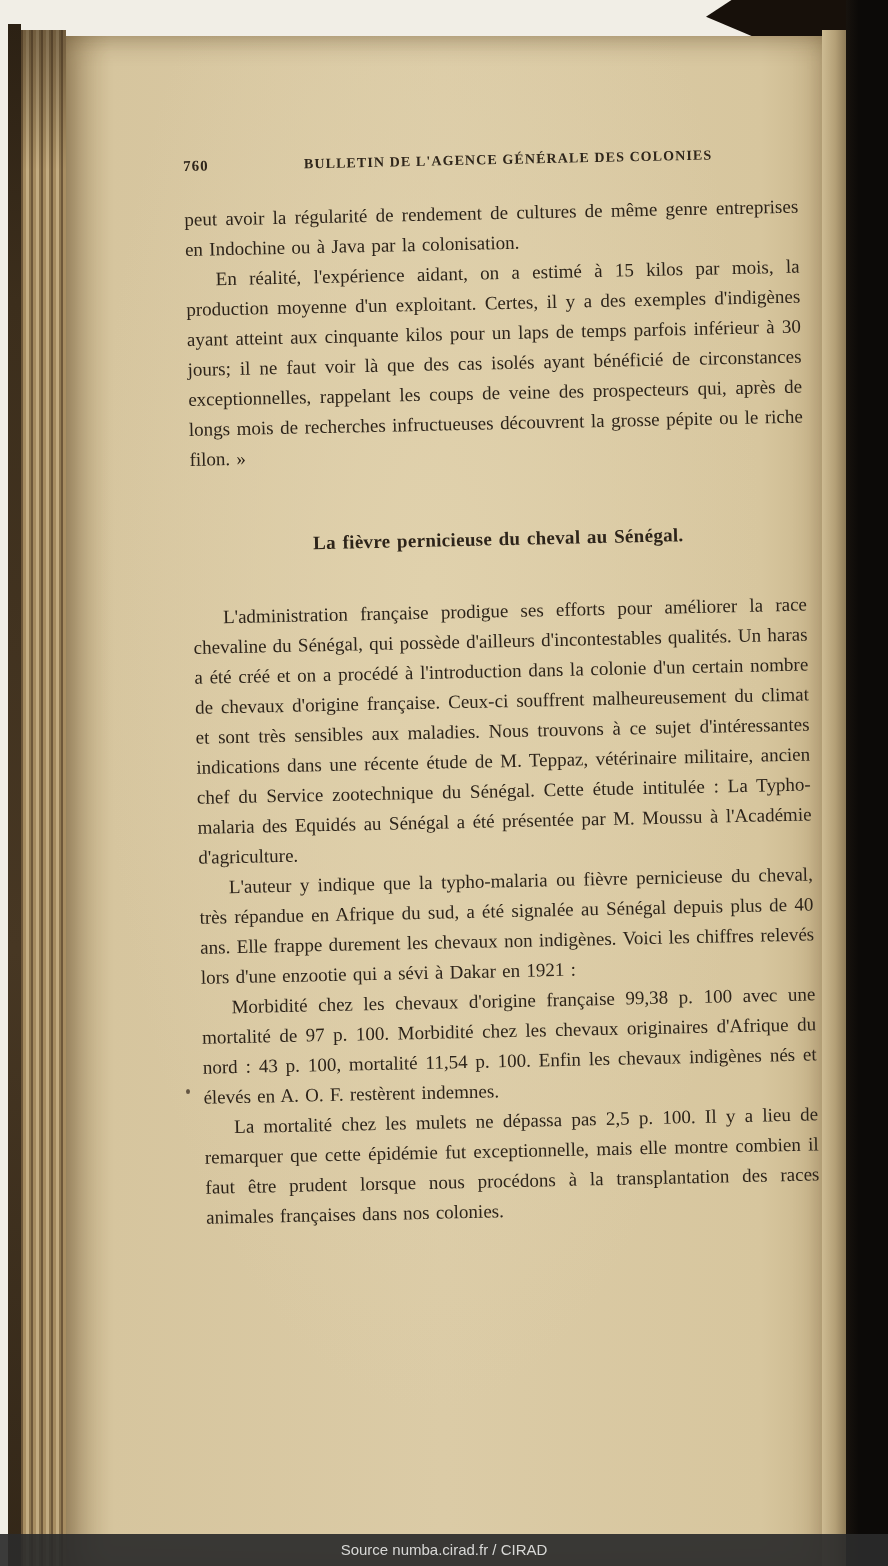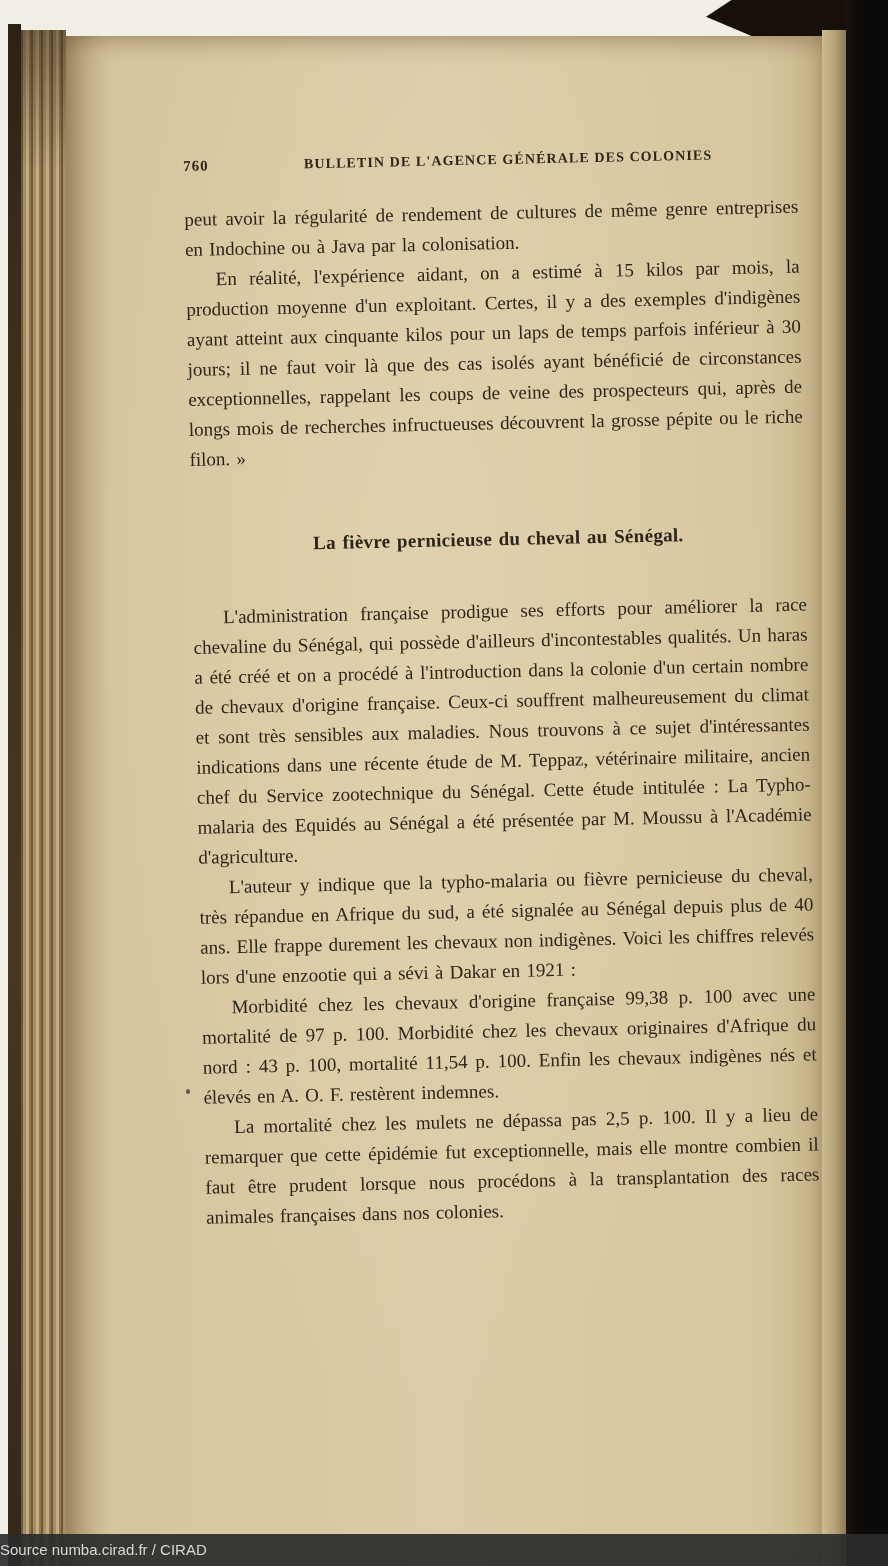--- a/index.html
+++ b/index.html
@@ -77,21 +77,21 @@
     text-align:center;font-weight:bold;font-size:19px;
     letter-spacing:.3px;text-indent:0;
   }
   
   .source-bar{
     position:absolute;left:0;bottom:0;width:888px;height:32px;
     background:rgba(43,43,43,.92);
     color:#d8d8d6;
     font-family:"Liberation Sans","DejaVu Sans",sans-serif;
     font-size:15px;line-height:32px;
-    text-align:left;box-sizing:border-box;
+    text-align:center;box-sizing:border-box;
   }
 </style>
 </head>
 <body>
 
 <div class="scan">
 
   <div class="cover-top-right"></div>
   <div class="cover-right"></div>
   <div class="page-edge-right"></div>

